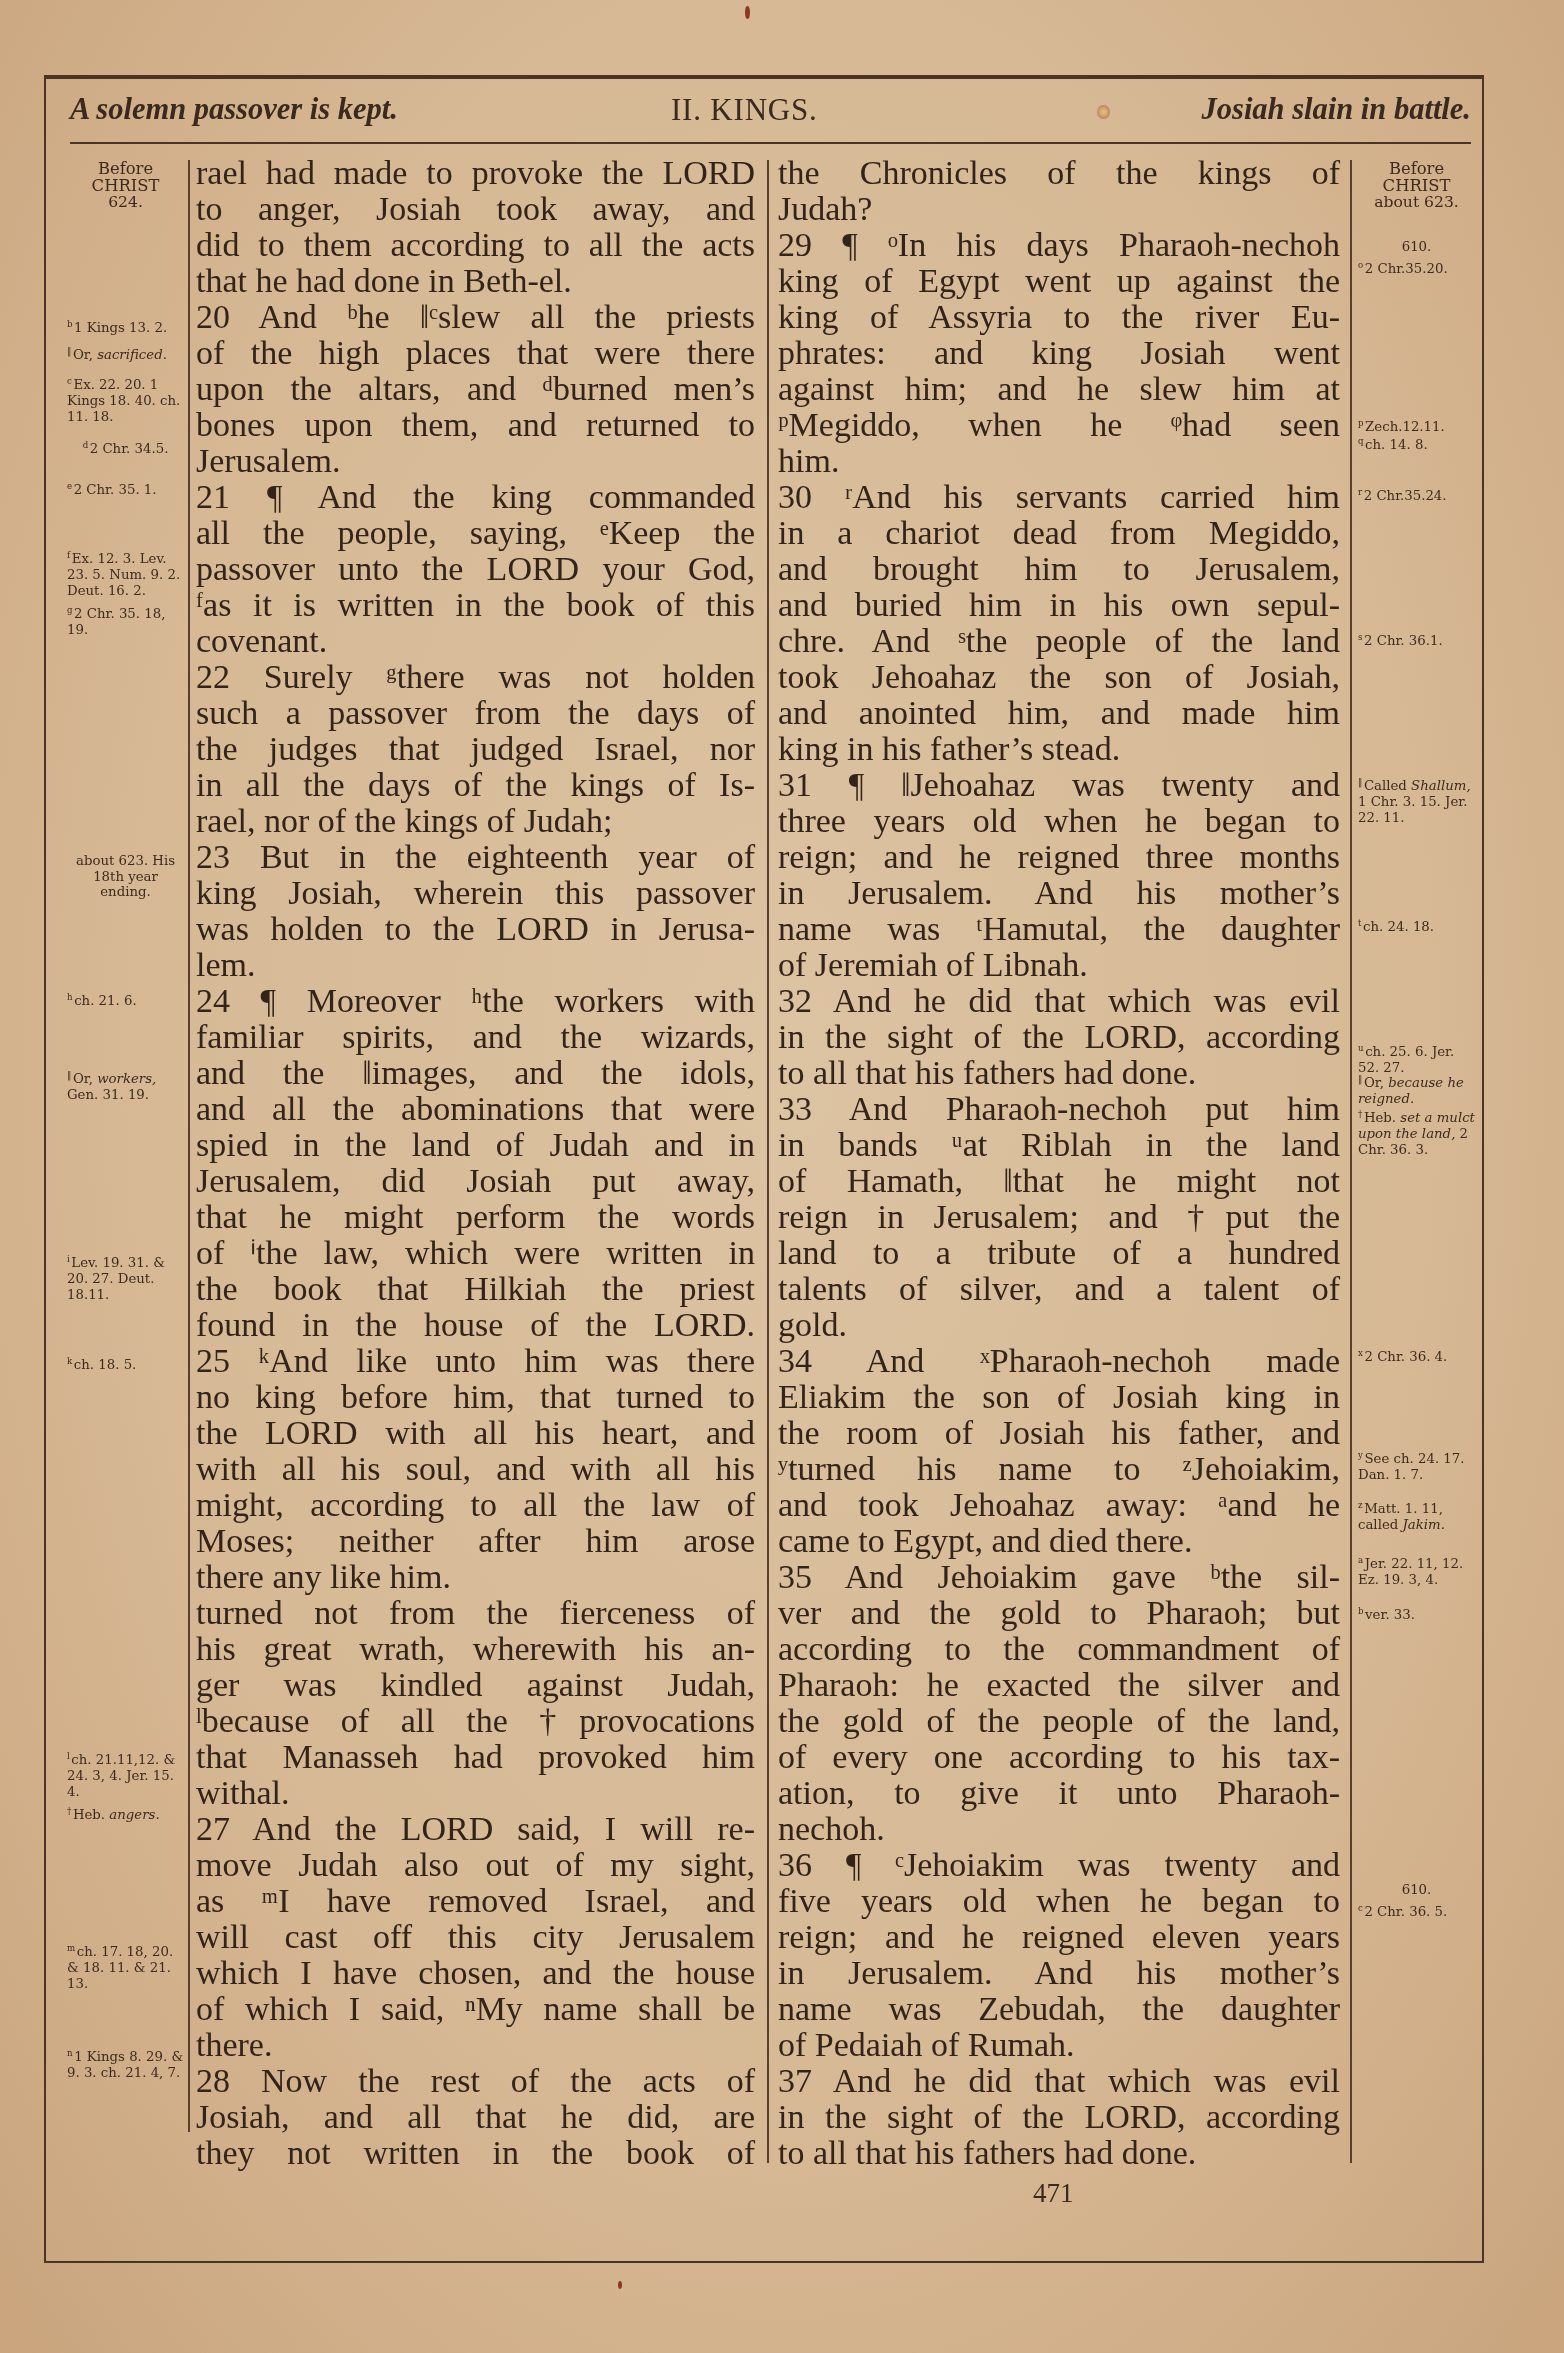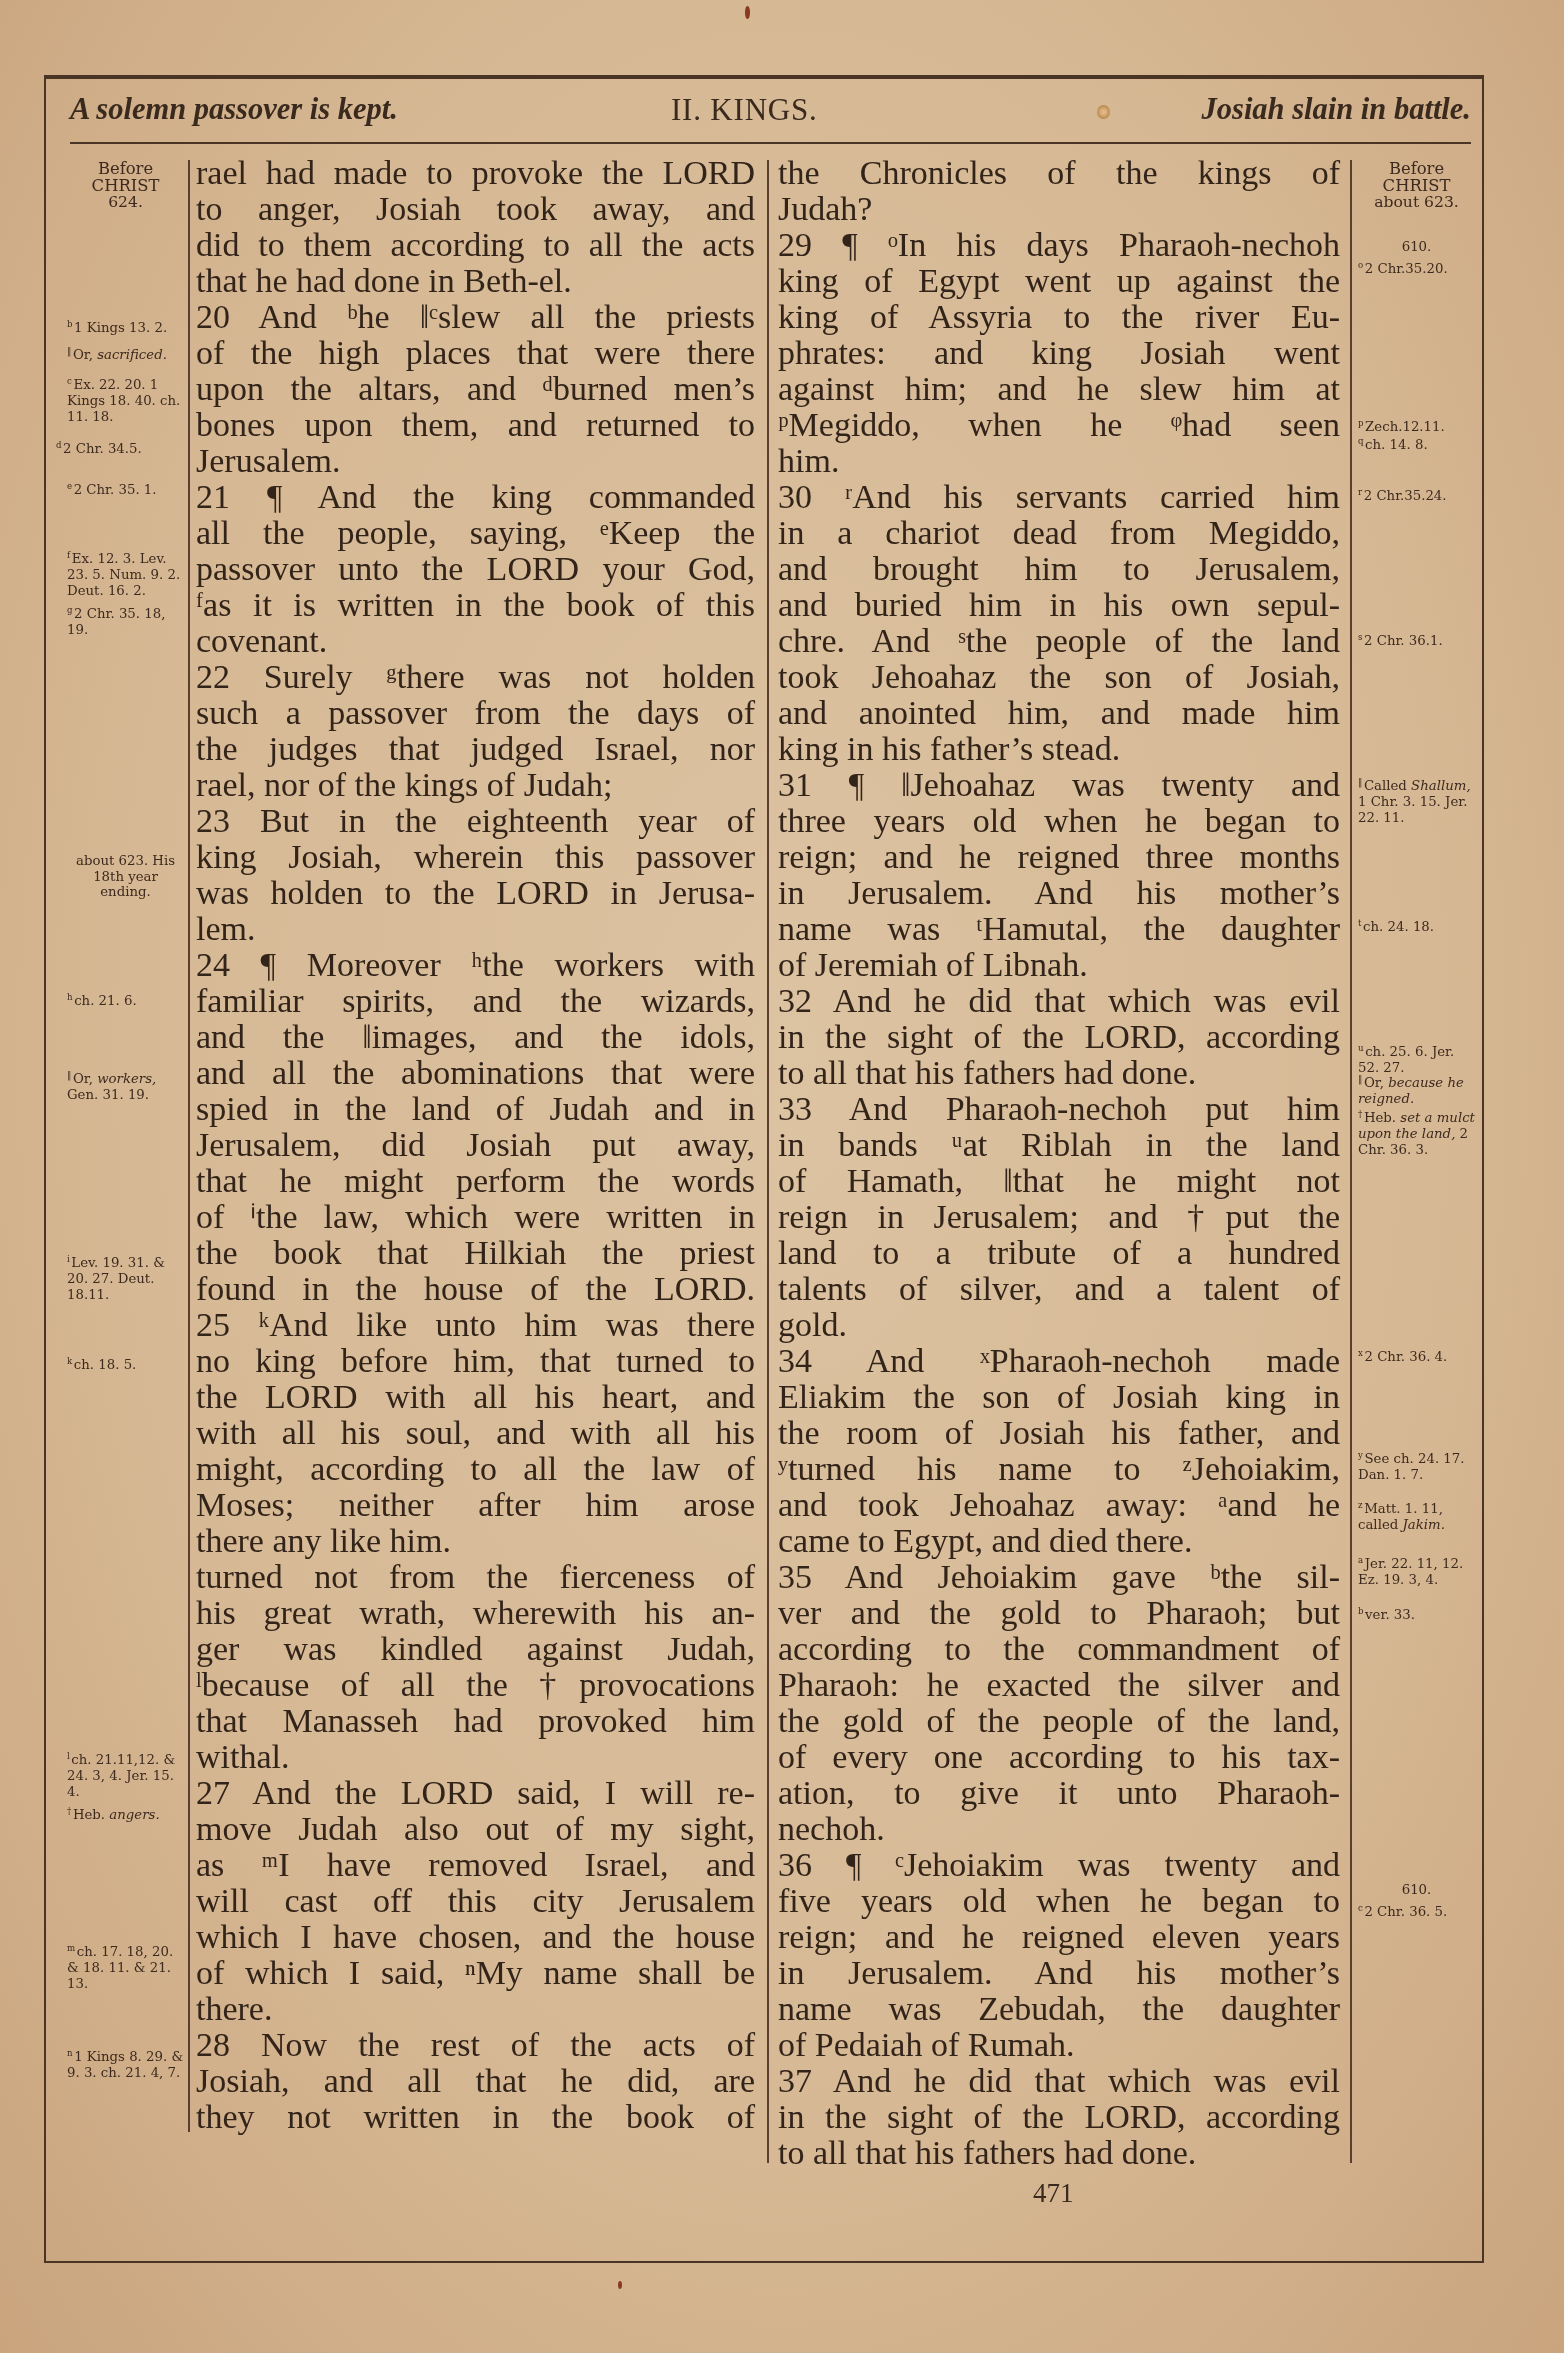--- a/index.html
+++ b/index.html
@@ -65,21 +65,21 @@
   <div class="bc">
     <div>Before</div>
     <div>CHRIST</div>
     <div class="bc-num">624.</div>
   </div>
 </div>
 <div id="left-notes">
     <div class="note margin-col" style="top: 317px; left: 67px; width: 117px; text-align: left;"><span class="sup">b</span><span>1 Kings 13. 2. </span></div>
     <div class="note margin-col" style="top: 344px; left: 67px; width: 117px; text-align: left;"><span class="sup">‖</span><span>Or, </span><i>sacrificed.</i></div>
     <div class="note margin-col" style="top: 374px; left: 67px; width: 117px; text-align: left;"><span class="sup">c</span><span>Ex. 22. 20. 1 Kings 18. 40. ch. 11. 18. </span></div>
-    <div class="note margin-col" style="top: 438px; left: 56px; width: 117px; text-align: left;"><span class="sup">d</span><span>2 Chr. 34.5. </span></div>
+    <div class="note margin-col" style="top: 438px; left: 67px; width: 117px; text-align: center;"><span class="sup">d</span><span>2 Chr. 34.5. </span></div>
     <div class="note margin-col" style="top: 479px; left: 67px; width: 117px; text-align: left;"><span class="sup">e</span><span>2 Chr. 35. 1. </span></div>
     <div class="note margin-col" style="top: 548px; left: 67px; width: 117px; text-align: left;"><span class="sup">f</span><span>Ex. 12. 3. Lev. 23. 5. Num. 9. 2. Deut. 16. 2. </span></div>
     <div class="note margin-col" style="top: 603px; left: 67px; width: 117px; text-align: left;"><span class="sup">g</span><span>2 Chr. 35. 18, 19. </span></div>
     <div class="note margin-col" style="top: 853px; left: 67px; width: 117px; text-align: center;"><span>about 623. His 18th year ending. </span></div>
     <div class="note margin-col" style="top: 990px; left: 67px; width: 117px; text-align: left;"><span class="sup">h</span><span>ch. 21. 6. </span></div>
     <div class="note margin-col" style="top: 1068px; left: 67px; width: 117px; text-align: left;"><span class="sup">‖</span><span>Or, </span><i>workers,</i><span> Gen. 31. 19.</span></div>
     <div class="note margin-col" style="top: 1252px; left: 67px; width: 117px; text-align: left;"><span class="sup">i</span><span>Lev. 19. 31. &amp; 20. 27. Deut. 18.11. </span></div>
     <div class="note margin-col" style="top: 1354px; left: 67px; width: 117px; text-align: left;"><span class="sup">k</span><span>ch. 18. 5. </span></div>
     <div class="note margin-col" style="top: 1749px; left: 67px; width: 117px; text-align: left;"><span class="sup">l</span><span>ch. 21.11,12. &amp; 24. 3, 4. Jer. 15. 4. </span></div>
     <div class="note margin-col" style="top: 1804px; left: 67px; width: 117px; text-align: left;"><span class="sup">†</span><span>Heb. </span><i>angers.</i></div>
@@ -130,20 +130,21 @@
     <span class="line">bones upon them, and returned to</span>
     <span class="line last">Jerusalem.</span>
     <span class="line">21 ¶ And the king commanded</span>
     <span class="line">all the people, saying, ᵉKeep the</span>
     <span class="line">passover unto the LORD your God,</span>
     <span class="line">ᶠas it is written in the book of this</span>
     <span class="line last">covenant.</span>
     <span class="line">22 Surely ᵍthere was not holden</span>
     <span class="line">such a passover from the days of</span>
     <span class="line">the judges that judged Israel, nor</span>
+    <span class="line">in all the days of the kings of Is-</span>
     <span class="line last">rael, nor of the kings of Judah;</span>
     <span class="line">23 But in the eighteenth year of</span>
     <span class="line">king Josiah, wherein this passover</span>
     <span class="line">was holden to the LORD in Jerusa-</span>
     <span class="line last">lem.</span>
     <span class="line">24 ¶ Moreover ʰthe workers with</span>
     <span class="line">familiar spirits, and the wizards,</span>
     <span class="line">and the ‖images, and the idols,</span>
     <span class="line">and all the abominations that were</span>
     <span class="line">spied in the land of Judah and in</span>

